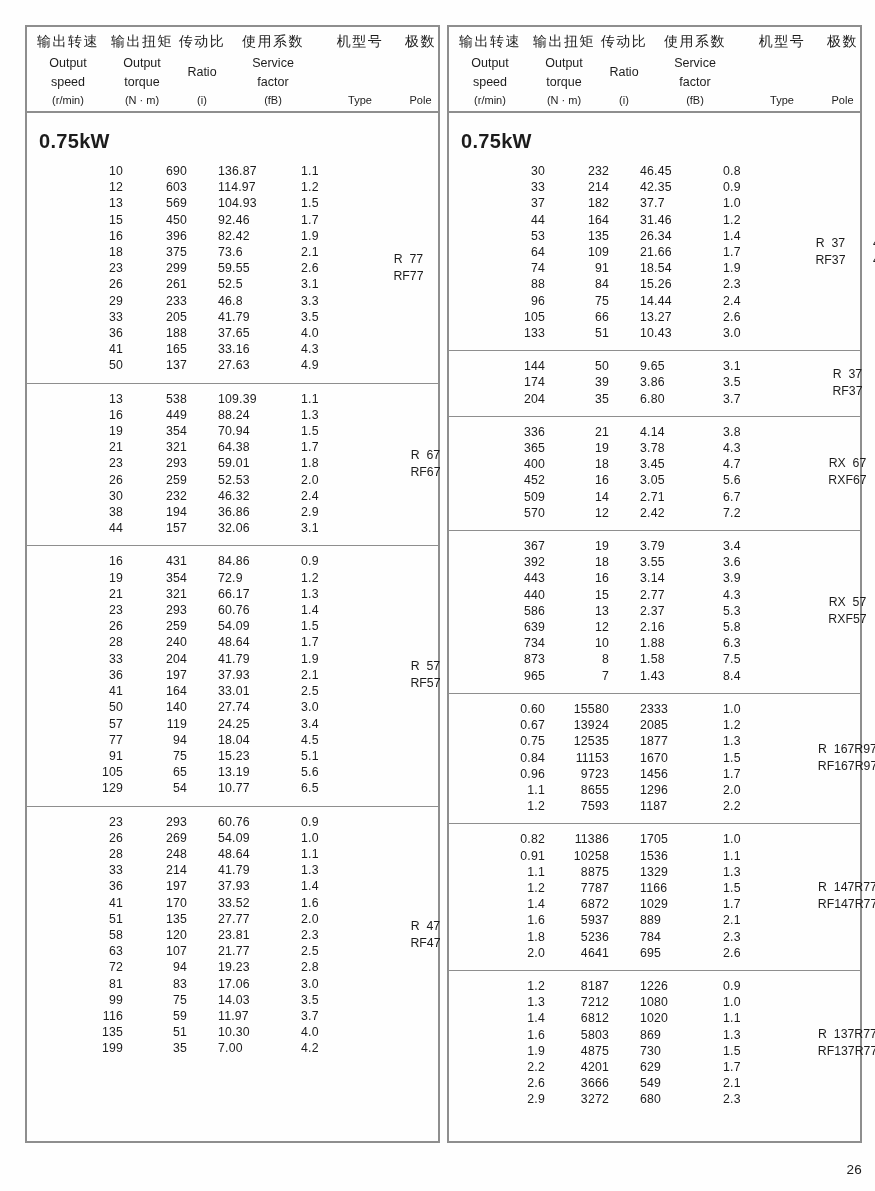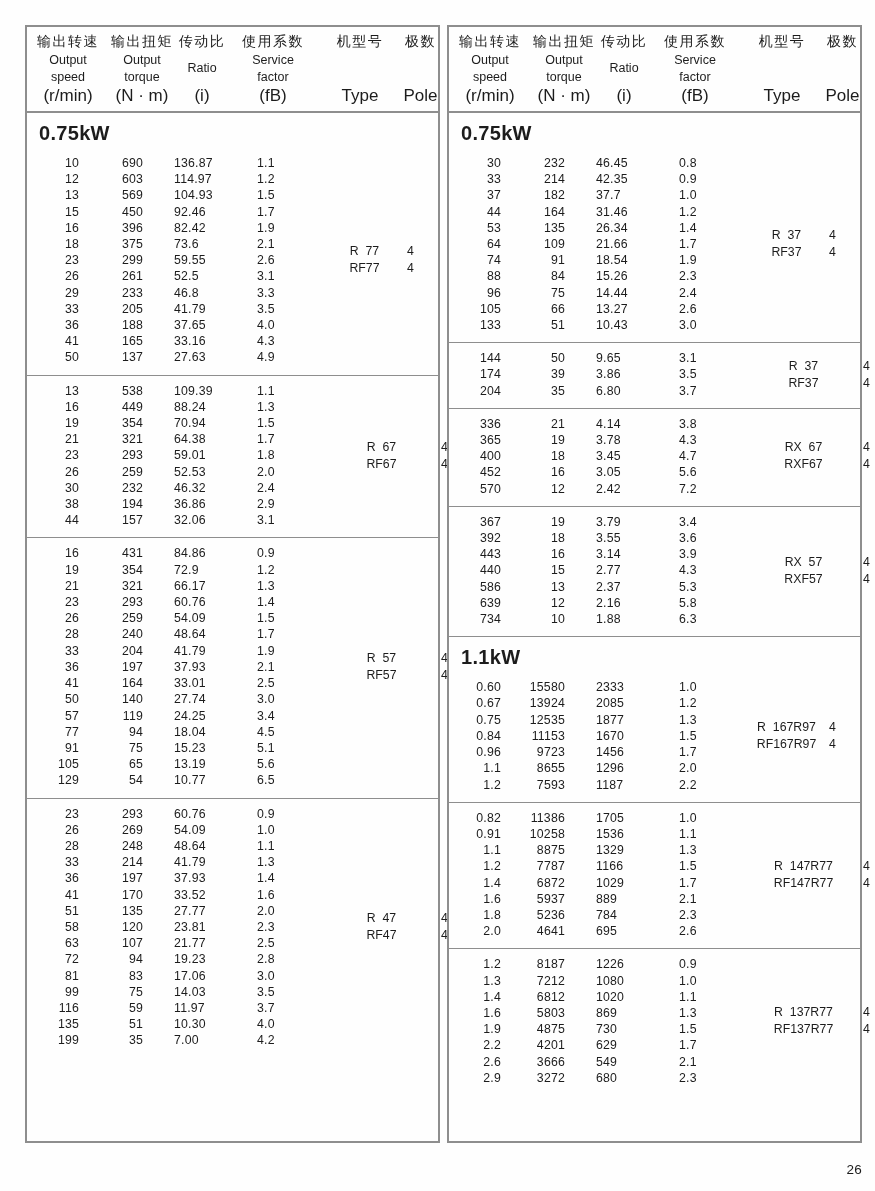--- a/index.html
+++ b/index.html
@@ -36,37 +36,38 @@
   }
   .hcell {
     display: flex;
     flex-direction: column;
     justify-content: space-between;
     align-items: center;
     text-align: center;
   }
   .hcell .cn { font-size: 14px; letter-spacing: 1.5px; white-space: nowrap; }
   .hcell .en { font-size: 12.5px; line-height: 14.5px; }
-  .hcell .unit { font-size: 17px; }
+  .hcell .unit { font-size: 11px; }
   .section-title {
     font-size: 20px;
     font-weight: bold;
     letter-spacing: 0.3px;
     padding: 9px 0 3px 12px;
+    margin-top: 8px;
   }
   .panel-body .section-title:not(:first-child) {
     border-top: 1px solid #8e8e8e;
     margin-top: 0;
   }
   .block {
     display: flex;
     padding: 7px 0 9px;
   }
   .block + .block { border-top: 1px solid #8e8e8e; gap: 17px; }
-  .rows { width: 295px; flex: 0 0 auto; }
+  .rows { width: 295px; flex: 0 0 auto; margin-left: 44px; }
   .row {
     display: grid;
     grid-template-columns: 52px 64px 114px 65px;
     font-size: 12.3px;
     line-height: 16.2px;
     letter-spacing: 0.2px;
   }
   .row .c1, .row .c2 { text-align: right; }
   .row .c3 { padding-left: 31px; }
   .type-cell {
@@ -642,20 +643,26 @@
                 <span class="c c3">3.45</span>
                 <span class="c c4">4.7</span>
               </div>
               <div class="row">
                 <span class="c c1">452</span>
                 <span class="c c2">16</span>
                 <span class="c c3">3.05</span>
                 <span class="c c4">5.6</span>
               </div>
               <div class="row">
+                <span class="c c1">509</span>
+                <span class="c c2">14</span>
+                <span class="c c3">2.71</span>
+                <span class="c c4">6.7</span>
+              </div>
+              <div class="row">
                 <span class="c c1">570</span>
                 <span class="c c2">12</span>
                 <span class="c c3">2.42</span>
                 <span class="c c4">7.2</span>
               </div>
             </div>
             <div class="type-cell"><div>RX  67</div><div>RXF67</div></div>
             <div class="pole-cell">
               <div>4</div>
               <div>4</div>
@@ -698,28 +705,39 @@
                 <span class="c c2">12</span>
                 <span class="c c3">2.16</span>
                 <span class="c c4">5.8</span>
               </div>
               <div class="row">
                 <span class="c c1">734</span>
                 <span class="c c2">10</span>
                 <span class="c c3">1.88</span>
                 <span class="c c4">6.3</span>
               </div>
+              <div class="row">
+                <span class="c c1">873</span>
+                <span class="c c2">8</span>
+                <span class="c c3">1.58</span>
+                <span class="c c4">7.5</span>
+              </div>
+              <div class="row">
+                <span class="c c1">965</span>
+                <span class="c c2">7</span>
+                <span class="c c3">1.43</span>
+                <span class="c c4">8.4</span>
+              </div>
             </div>
             <div class="type-cell"><div>RX  57</div><div>RXF57</div></div>
             <div class="pole-cell">
               <div>4</div>
               <div>4</div>
             </div>
           </div>
-          <div class="section-title">1.1kW</div>
           <div class="block">
             <div class="rows">
               <div class="row">
                 <span class="c c1">0.60</span>
                 <span class="c c2">15580</span>
                 <span class="c c3">2333</span>
                 <span class="c c4">1.0</span>
               </div>
               <div class="row">
                 <span class="c c1">0.67</span>

